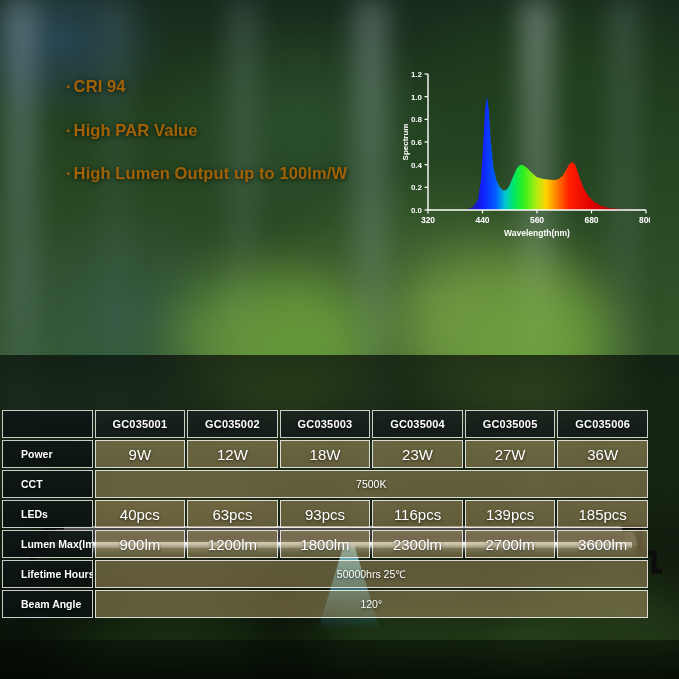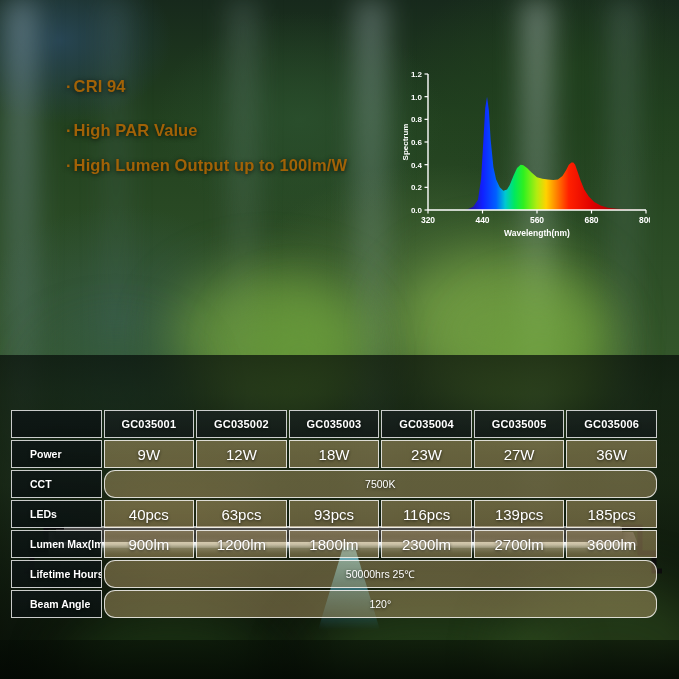--- a/index.html
+++ b/index.html
@@ -64,21 +64,21 @@
     position: absolute; left: 66px; top: 78px; width: 320px;
     color: #a16207;
     text-shadow: 0 1px 5px rgba(0,0,0,.75);
   }
   .feature {
     font-size: 16.5px; font-weight: 700; letter-spacing: .1px;
     line-height: 1; white-space: nowrap;
   }
   .feature .dot { margin-right: 2px; }
   .f0 { margin-bottom: 27px; }
-  .f1 { margin-bottom: 19px; }
+  .f1 { margin-bottom: 27px; }
   .f2 { margin-bottom: 12px; }
 
   
   .chart {
     position: absolute; left: 398px; top: 62px; width: 252px; height: 178px;
   }
   .chart svg { display: block; }
 
   
   .fixture-wrap { position: absolute; left: 0; top: 255px; width: 679px; height: 110px; }
@@ -120,21 +120,21 @@
     background: linear-gradient(225deg, #4a4a48, #2b2b29);
     transform: skewX(22deg);
   }
   .bracket { position: absolute; }
   .bracket svg { display: block; }
   .br-l { left: 18px; top: 268px; }
   .br-r { left: 608px; top: 268px; }
 
   
   .spec-table {
-    position: absolute; left: 9px; top: 408px;
+    position: absolute; left: 0; top: 408px;
     width: 650px;
     border-collapse: separate;
     border-spacing: 2px;
     table-layout: fixed;
   }
   .spec-table td {
     height: 28px;
     text-align: center;
     vertical-align: middle;
     font-size: 10.5px;
@@ -163,21 +163,20 @@
     border: 1px solid rgba(255,255,255,.78);
   }
   td.val {
     background: linear-gradient(180deg, rgba(186,162,108,.50), rgba(170,148,96,.52));
     font-weight: 400;
     font-size: 15px;
   }
   td.merged {
     background: linear-gradient(180deg, rgba(186,162,108,.46), rgba(172,150,100,.50));
     font-weight: 400;
-    border-radius: 11px;
   }
 </style>
 </head>
 <body>
 
 <div id="stage">
 
   <div class="bg-base"></div>
   <div class="bg-col col-a"></div>
   <div class="bg-col col-b"></div>

